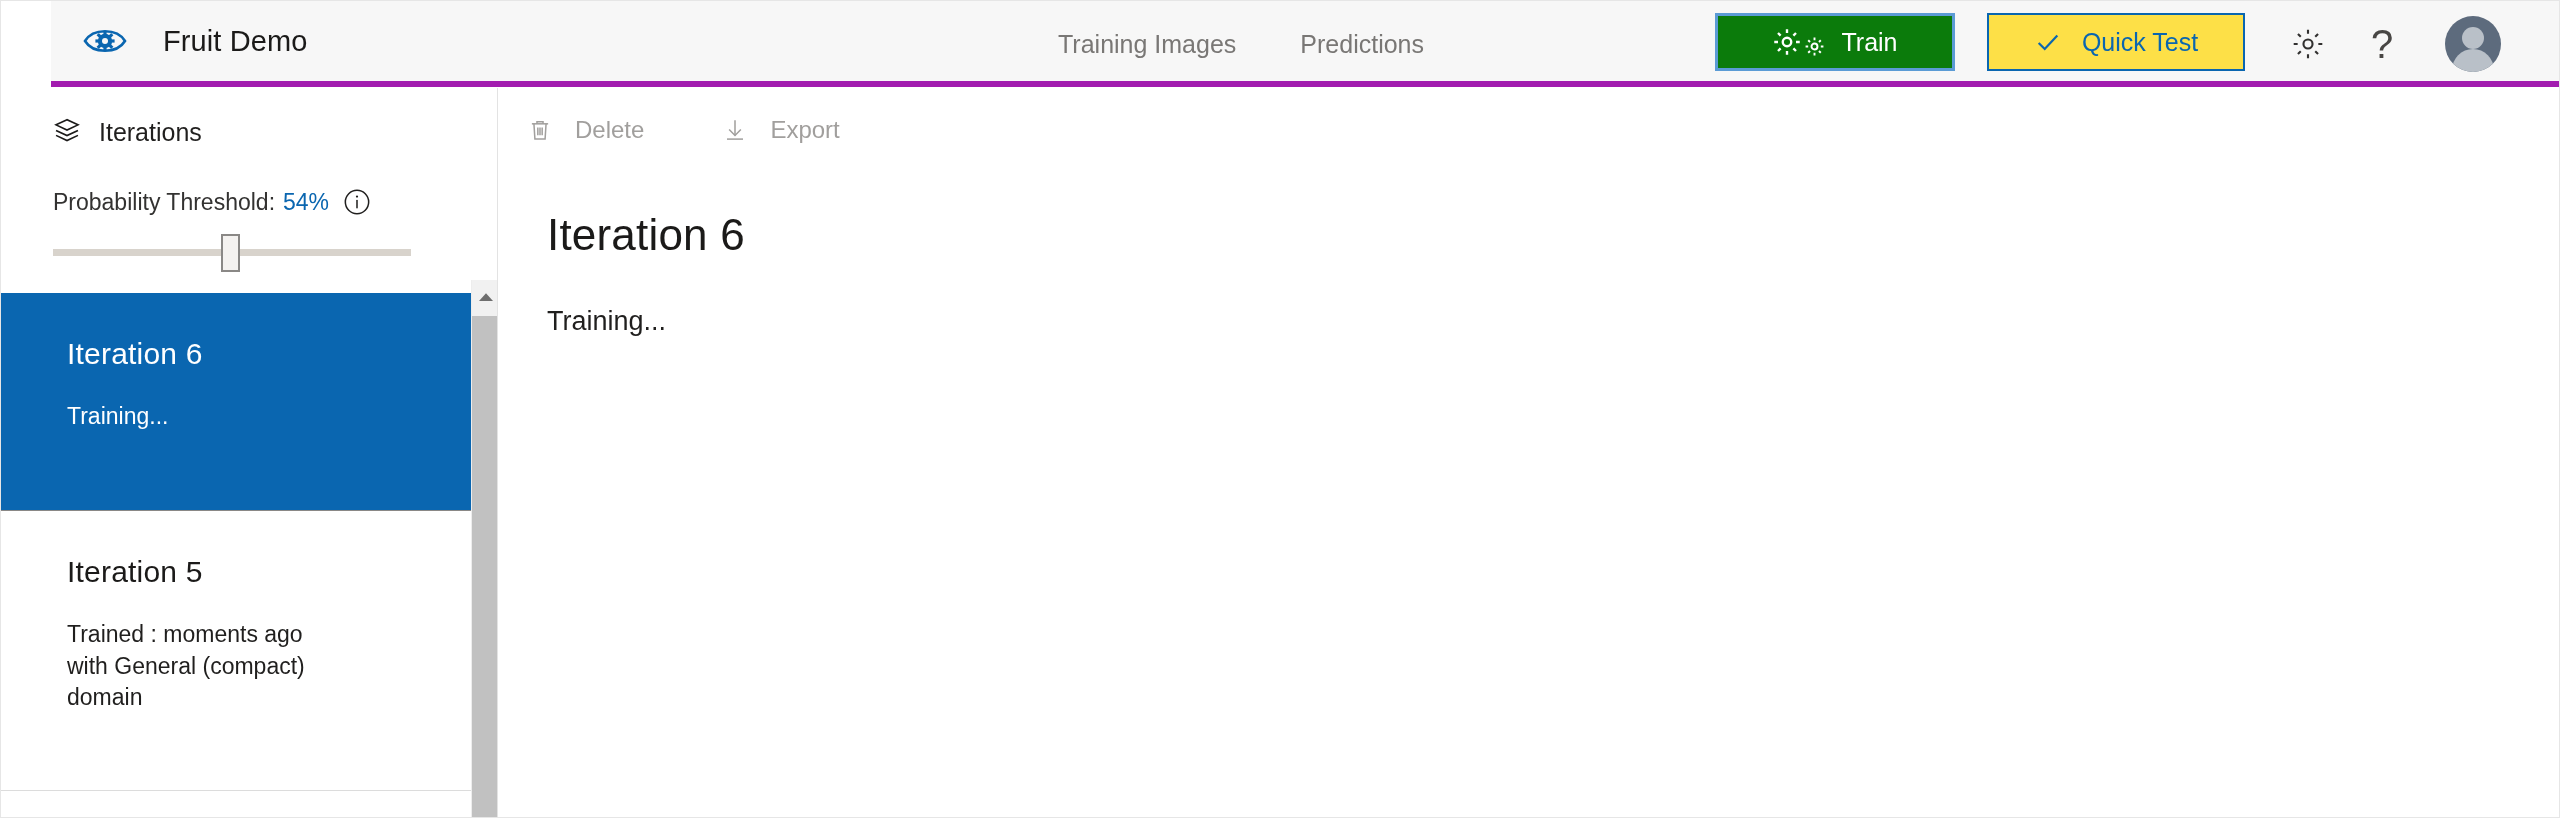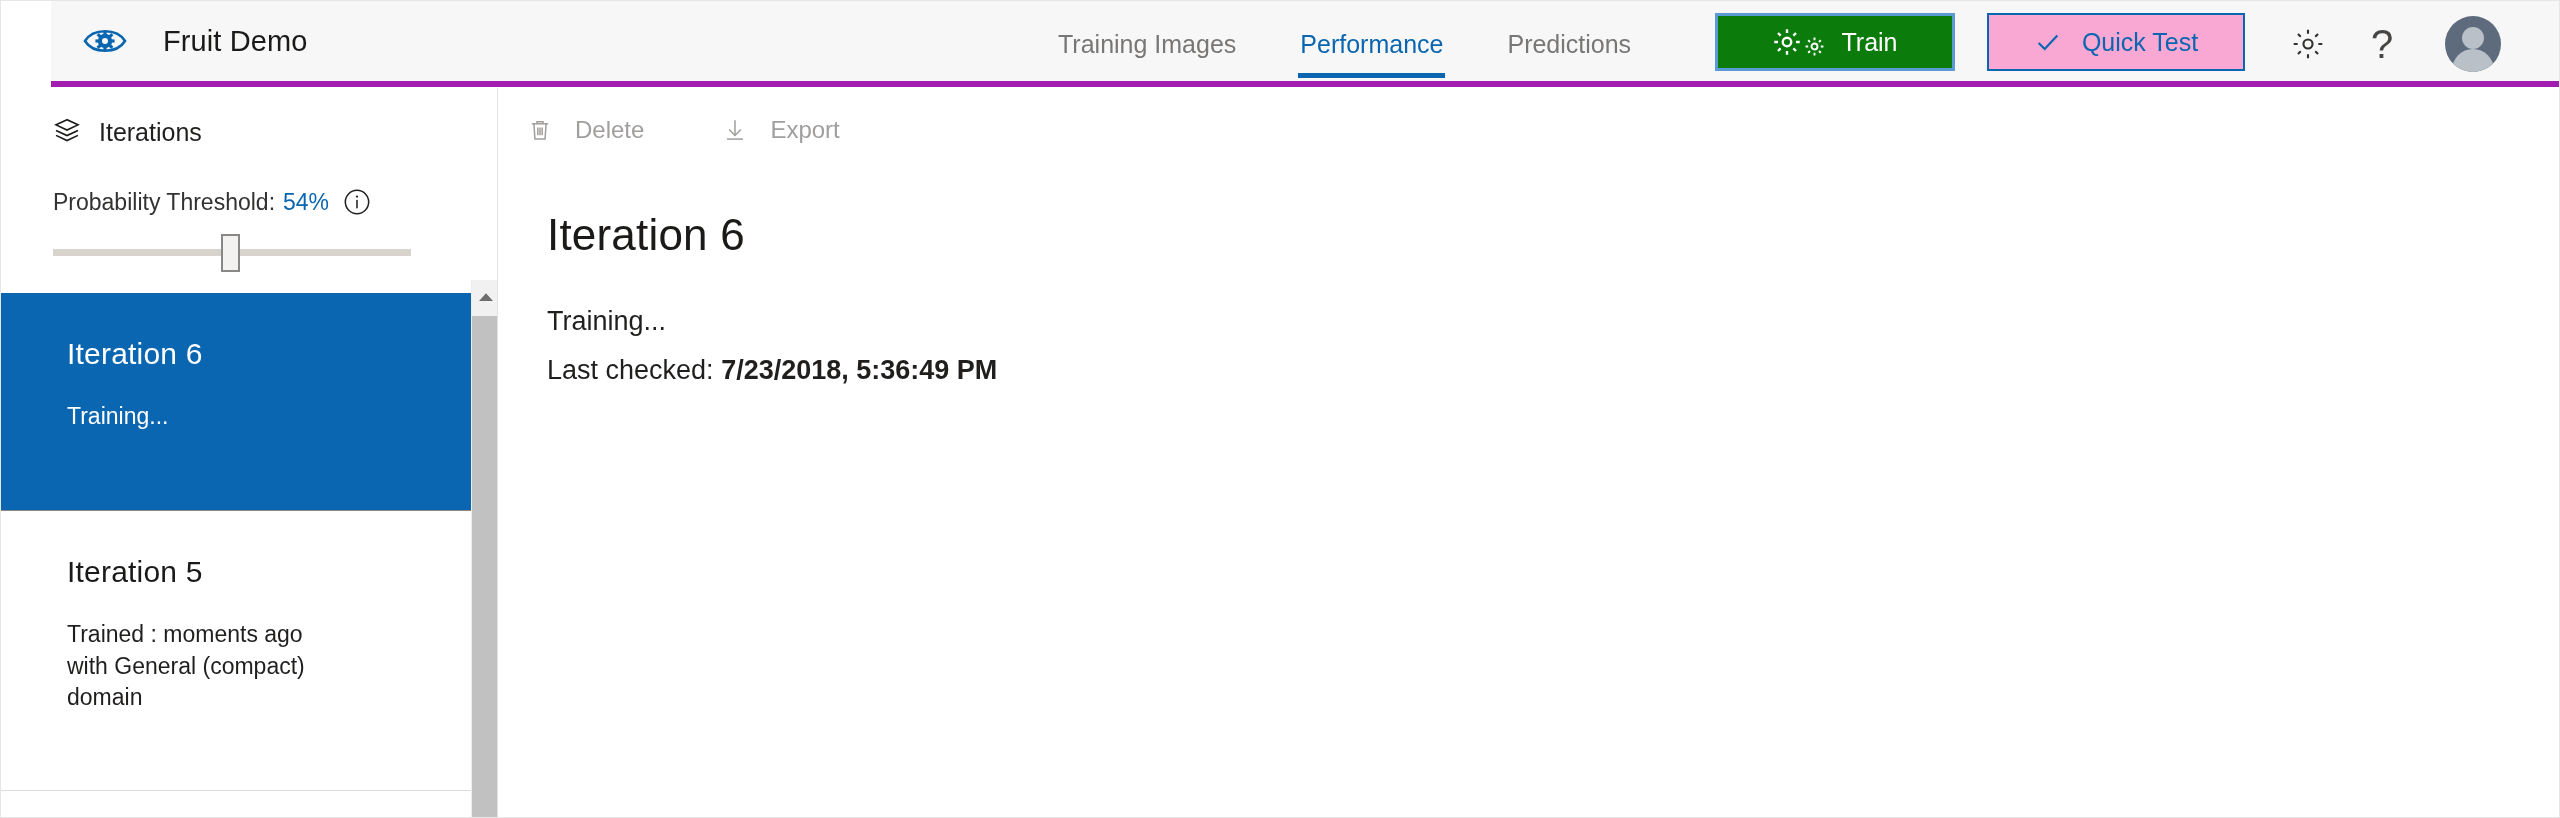--- a/index.html
+++ b/index.html
@@ -111,21 +111,21 @@
   .btn-train .gear-pair { display: flex; align-items: flex-end; margin-right: 16px; }
   .btn-train-label { white-space: nowrap; }
 
   .btn-quicktest {
     display: flex;
     align-items: center;
     justify-content: center;
     width: 258px;
     height: 58px;
     margin-left: 32px;
-    background: #f9a8d4;
+    background: #fde047;
     color: #0a66b0;
     border: 2px solid #0a66b0;
     box-sizing: border-box;
     font-size: 25px;
     cursor: pointer;
   }
   .btn-quicktest .check { margin-right: 20px; display:flex; }
   .btn-quicktest-label { white-space: nowrap; }
 
   .header-icons {
@@ -377,21 +377,20 @@
             </g>
           </g>
           <circle cx="23" cy="23" r="3" fill="#f7f7f7"></circle>
         </svg>
       </span>
       <span class="brand-title">Fruit Demo</span>
     </div>
 
     <div class="nav-tabs">
       <div class="nav-tab">Training Images</div>
-      <div class="nav-tab active">Performance</div>
       <div class="nav-tab">Predictions</div>
     </div>
 
     <div class="header-actions">
       <div class="btn-train">
         <span class="gear-pair">
           <svg width="30" height="30" viewBox="0 0 24 24" fill="none" stroke="#ffffff" stroke-width="1.9">
             <circle cx="12" cy="12" r="3.4"></circle>
             <path d="M12 1.8v3M12 19.2v3M22.2 12h-3M4.8 12h-3M19.2 4.8l-2.1 2.1M6.9 17.1l-2.1 2.1M19.2 19.2l-2.1-2.1M6.9 6.9L4.8 4.8"></path>
           </svg>
@@ -504,20 +503,16 @@
             <path d="M4.6 20.4h14.8"></path>
           </svg>
         </span>
         <span>Export</span>
       </div>
     </div>
 
     <div class="content">
       <div class="content-title">Iteration 6</div>
       <div class="content-status">Training...</div>
-      <div class="content-lastchecked">
-        <span>Last checked:</span>
-        <span class="ts">7/23/2018, 5:36:49 PM</span>
-      </div>
     </div>
   </div>
 
 </div>
 
 </body></html>

